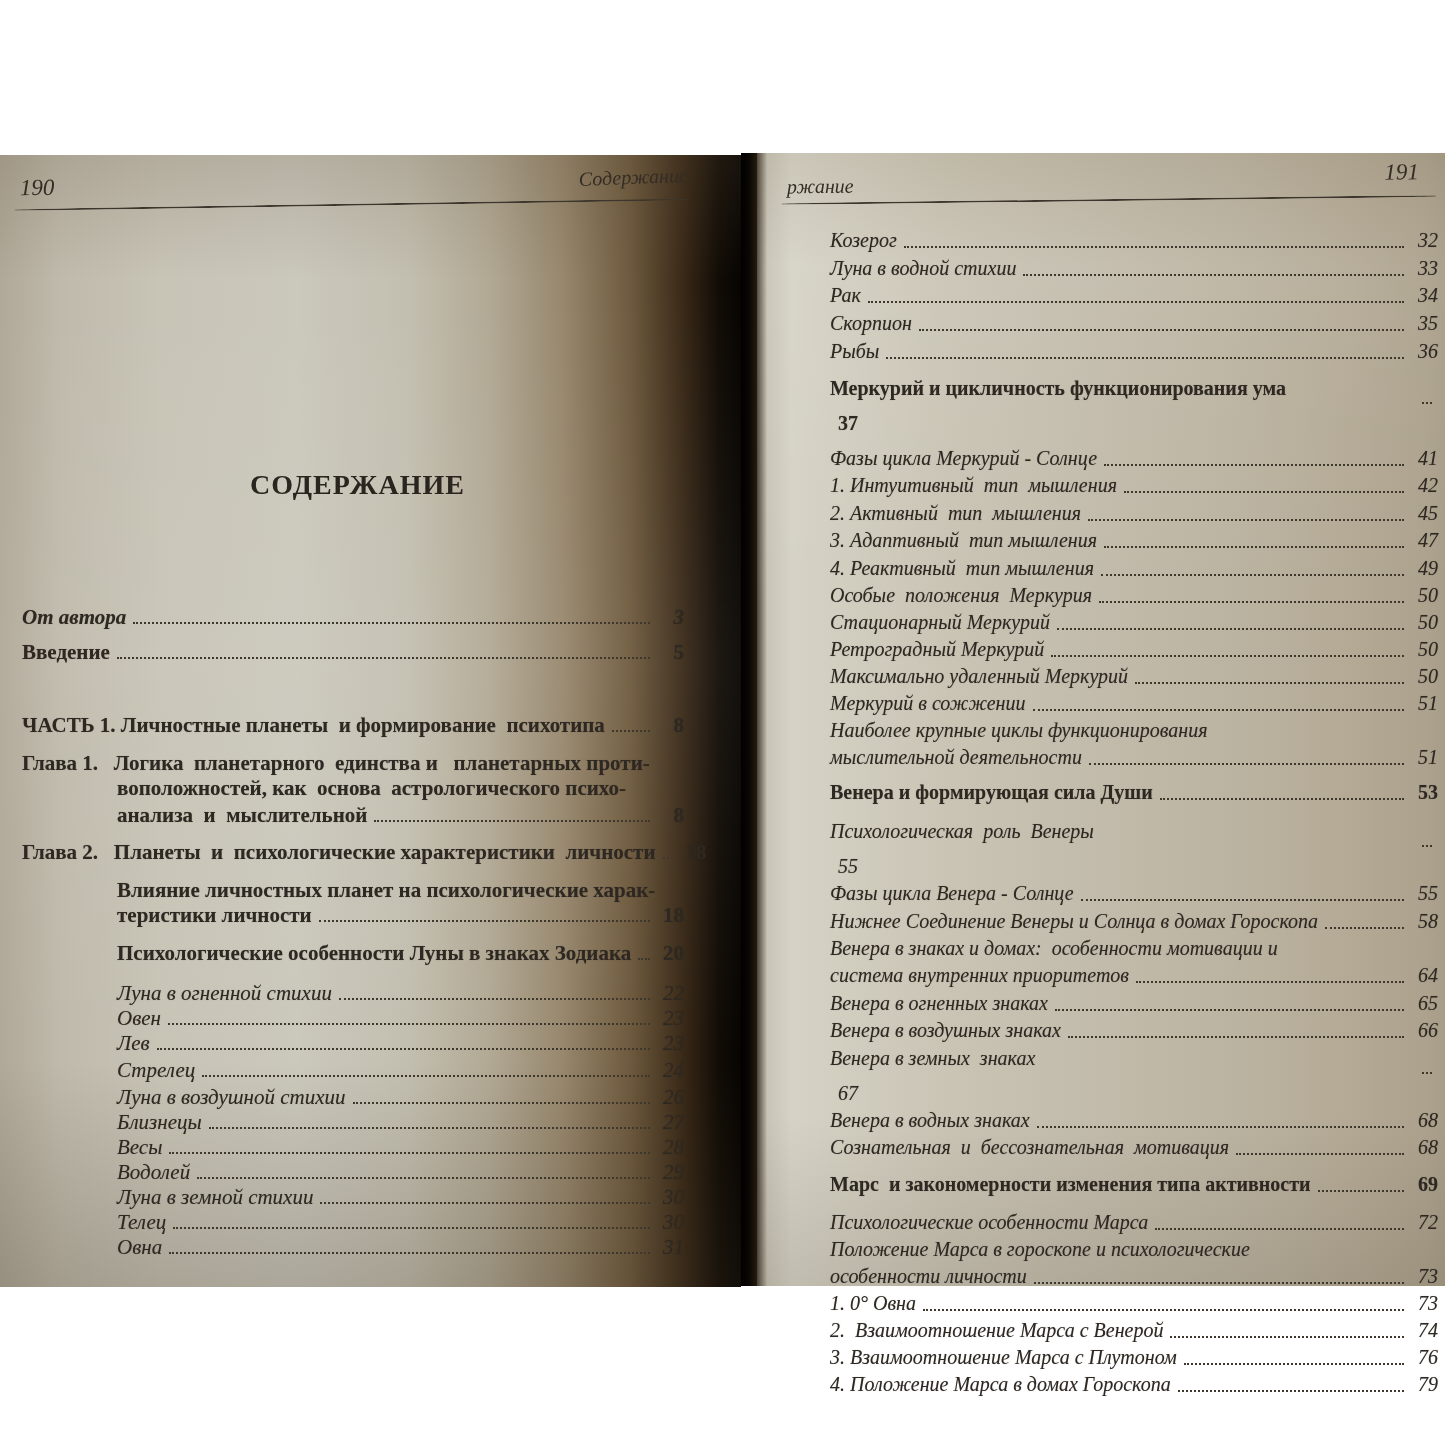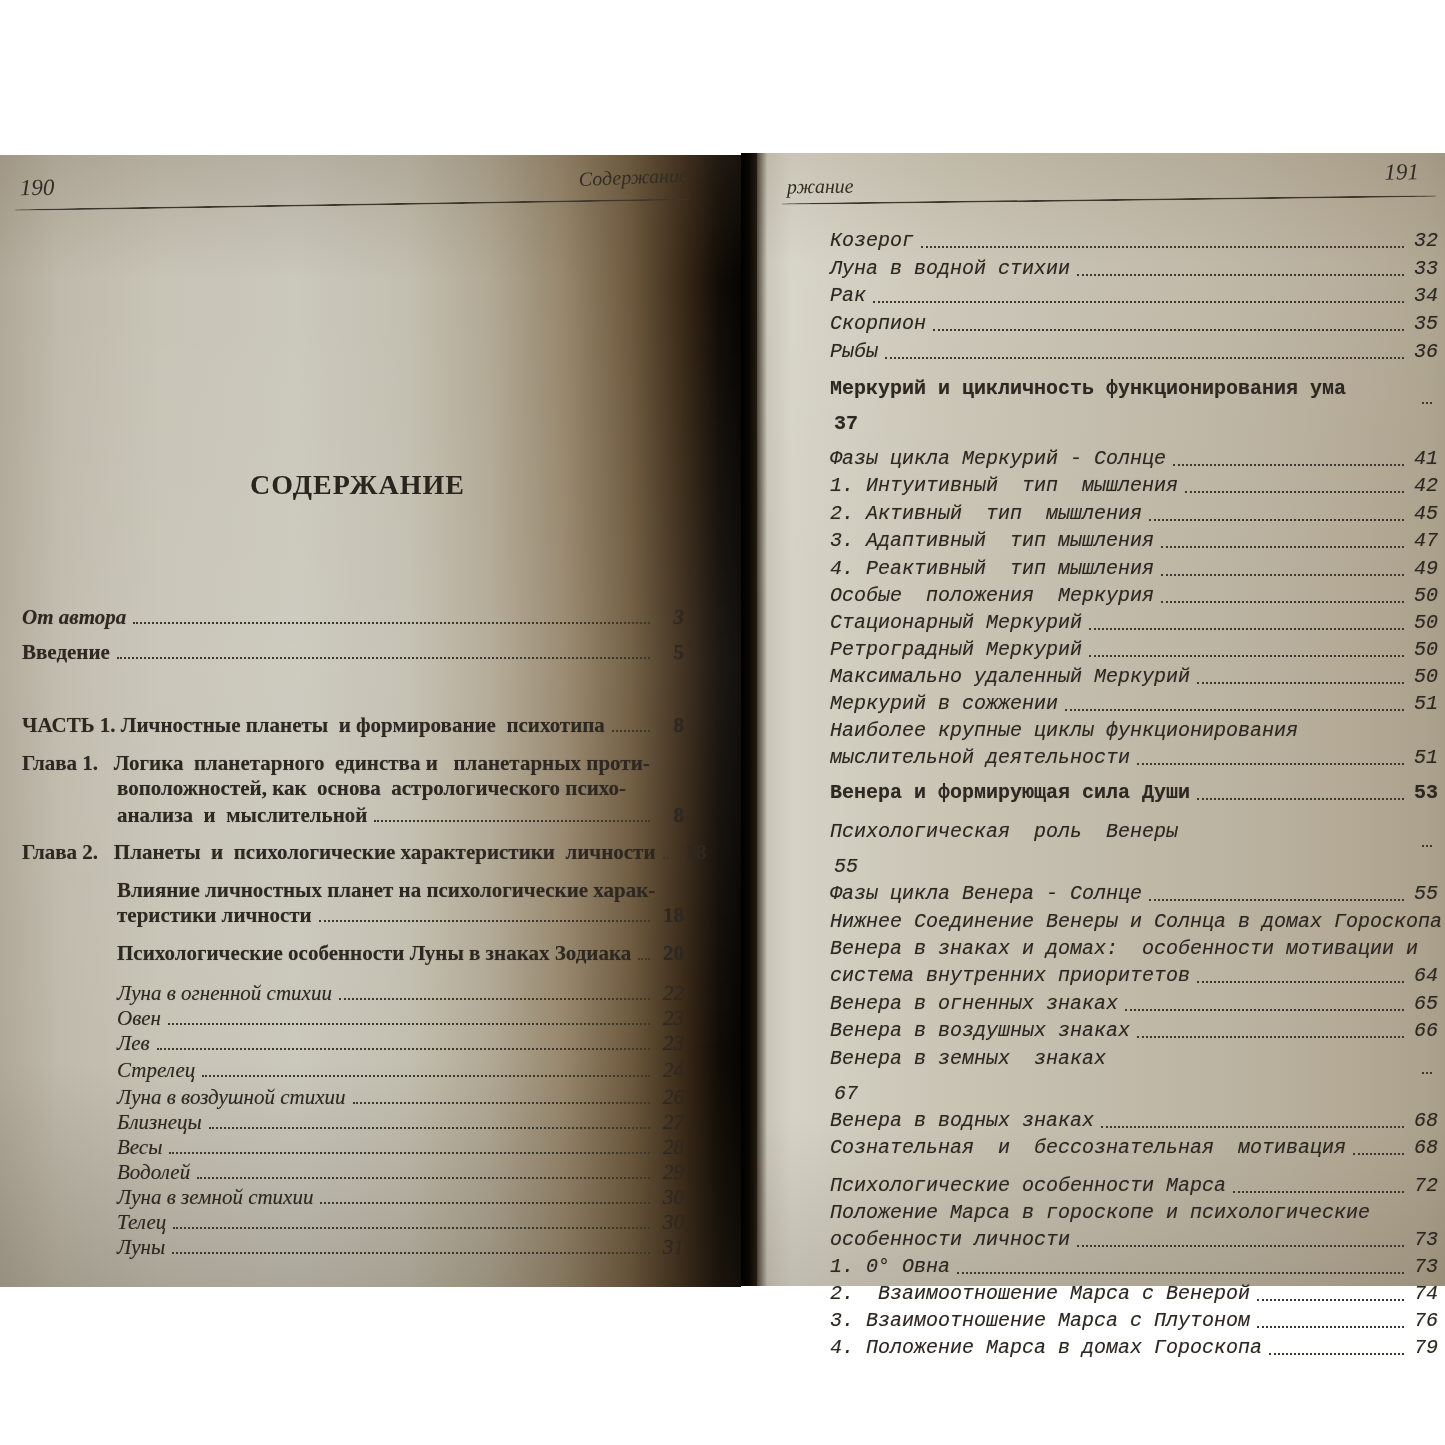--- a/index.html
+++ b/index.html
@@ -42,21 +42,21 @@
 
   
   #toc-title{position:absolute;left:0;top:314px;width:715px;text-align:center;
     font-weight:bold;font-size:28px;letter-spacing:1px;color:#2a251f;}
 
   
   .toc{position:absolute;}
   #left-toc{left:22px;top:450px;width:662px;font-size:21px;}
   #left-toc .row{line-height:25px;}
   #right-toc{left:73px;top:74px;width:608px;font-size:20px;}
-  #right-toc .row{line-height:27px;font-family:Liberation Mono, monospace;}
+  #right-toc .row{line-height:27px;}
   .row{display:flex;align-items:baseline;}
   .txt{white-space:pre;}
   .dots{flex:1 1 auto;min-width:10px;height:0;align-self:flex-end;
         border-bottom:2px dotted #3e382c;margin:0 6px 6px 7px;}
   .pg{min-width:28px;text-align:right;white-space:pre;}
   .b{font-weight:bold;}
   .i{font-style:italic;}
   .bi{font-weight:bold;font-style:italic;}
   .ind{padding-left:95px;}
   .row .txt, .row .pg{text-shadow:0 0 1px rgba(46,40,34,.35);}
@@ -160,21 +160,21 @@
           <span class="txt">Луна в земной стихии</span>
           <span class="dots"></span>
           <span class="pg">30</span>
         </div>
         <div class="row i ind">
           <span class="txt">Телец</span>
           <span class="dots"></span>
           <span class="pg">30</span>
         </div>
         <div class="row i ind">
-          <span class="txt">Луны</span>
+          <span class="txt">Овна</span>
           <span class="dots"></span>
           <span class="pg">31</span>
         </div>
       </div>
   </div>
 
   <div id="gutter"></div>
 
   <div id="right-page">
     <div class="hdr" id="rp-running">ржание</div>
@@ -315,20 +315,25 @@
         <div class="row i">
           <span class="txt">Венера в водных знаках</span>
           <span class="dots"></span>
           <span class="pg">68</span>
         </div>
         <div class="row i">
           <span class="txt">Сознательная  и  бессознательная  мотивация</span>
           <span class="dots"></span>
           <span class="pg">68</span>
         </div>
+        <div class="row b" style="margin-top: 10px;">
+          <span class="txt">Марс  и закономерности изменения типа активности</span>
+          <span class="dots"></span>
+          <span class="pg">69</span>
+        </div>
         <div class="row i" style="margin-top: 11px;">
           <span class="txt">Психологические особенности Марса</span>
           <span class="dots"></span>
           <span class="pg">72</span>
         </div>
         <div class="row i">
           <span class="txt">Положение Марса в гороскопе и психологические</span>
         </div>
         <div class="row i">
           <span class="txt">особенности личности</span>

